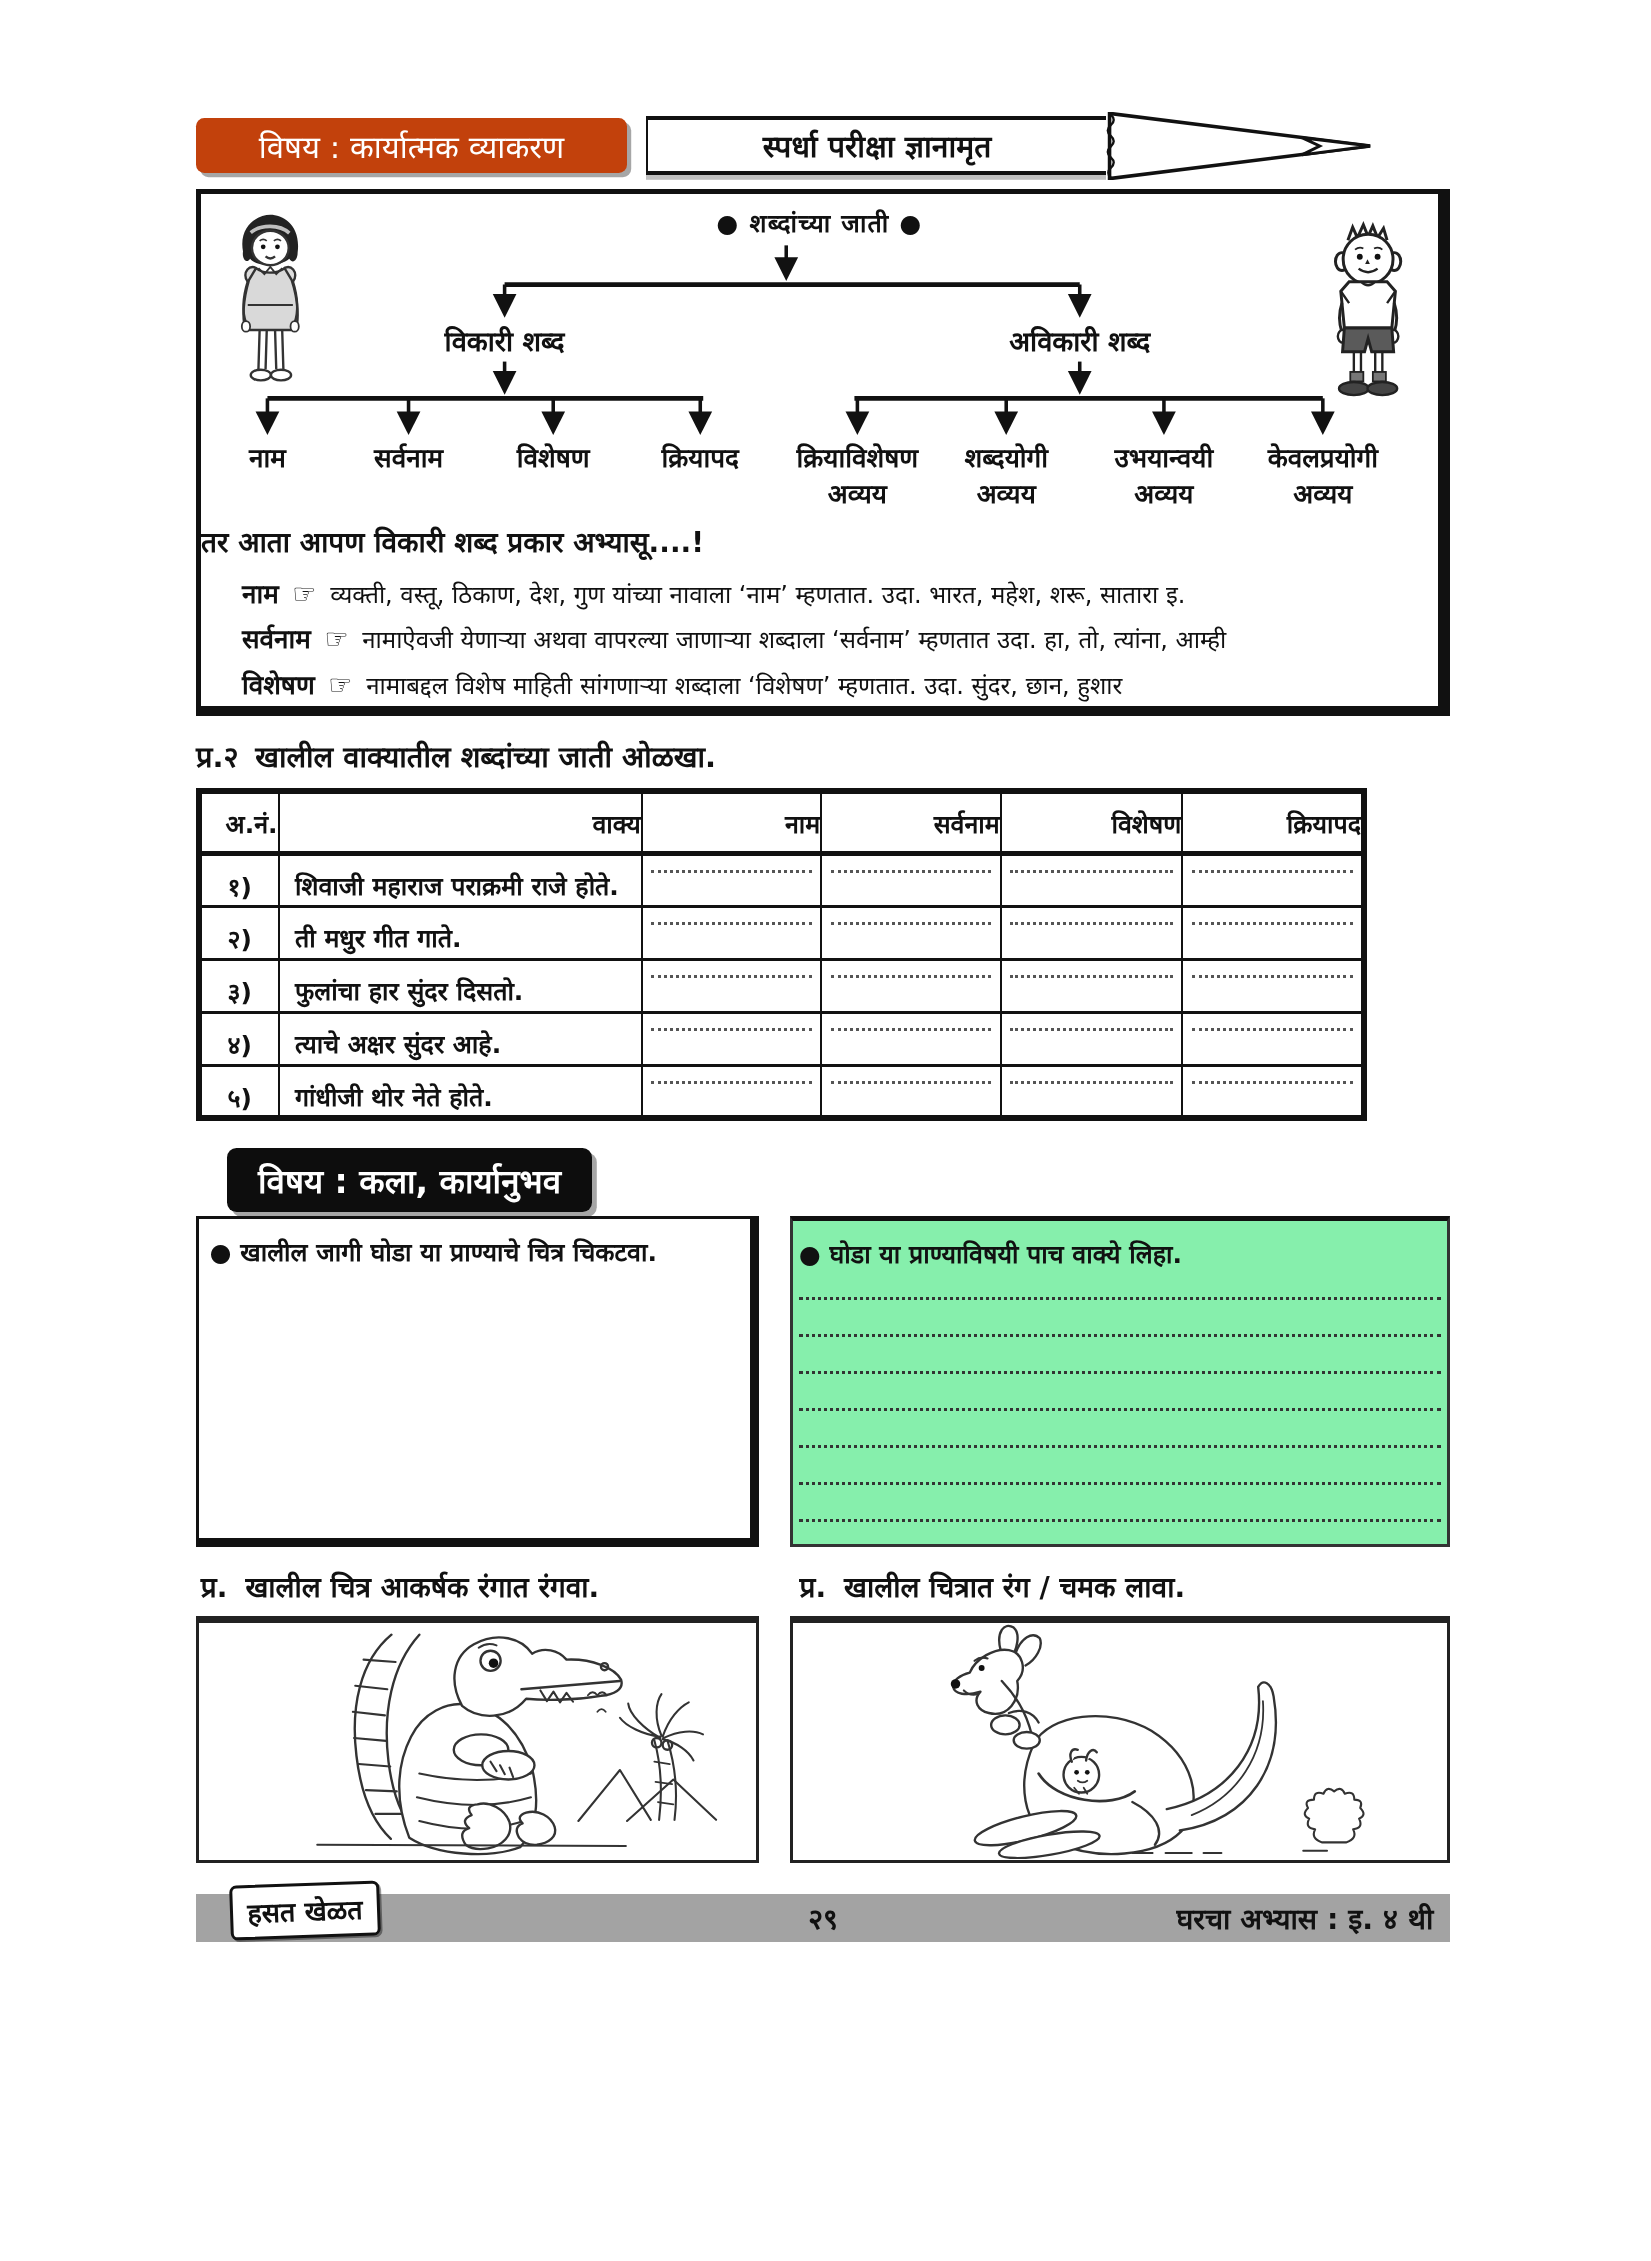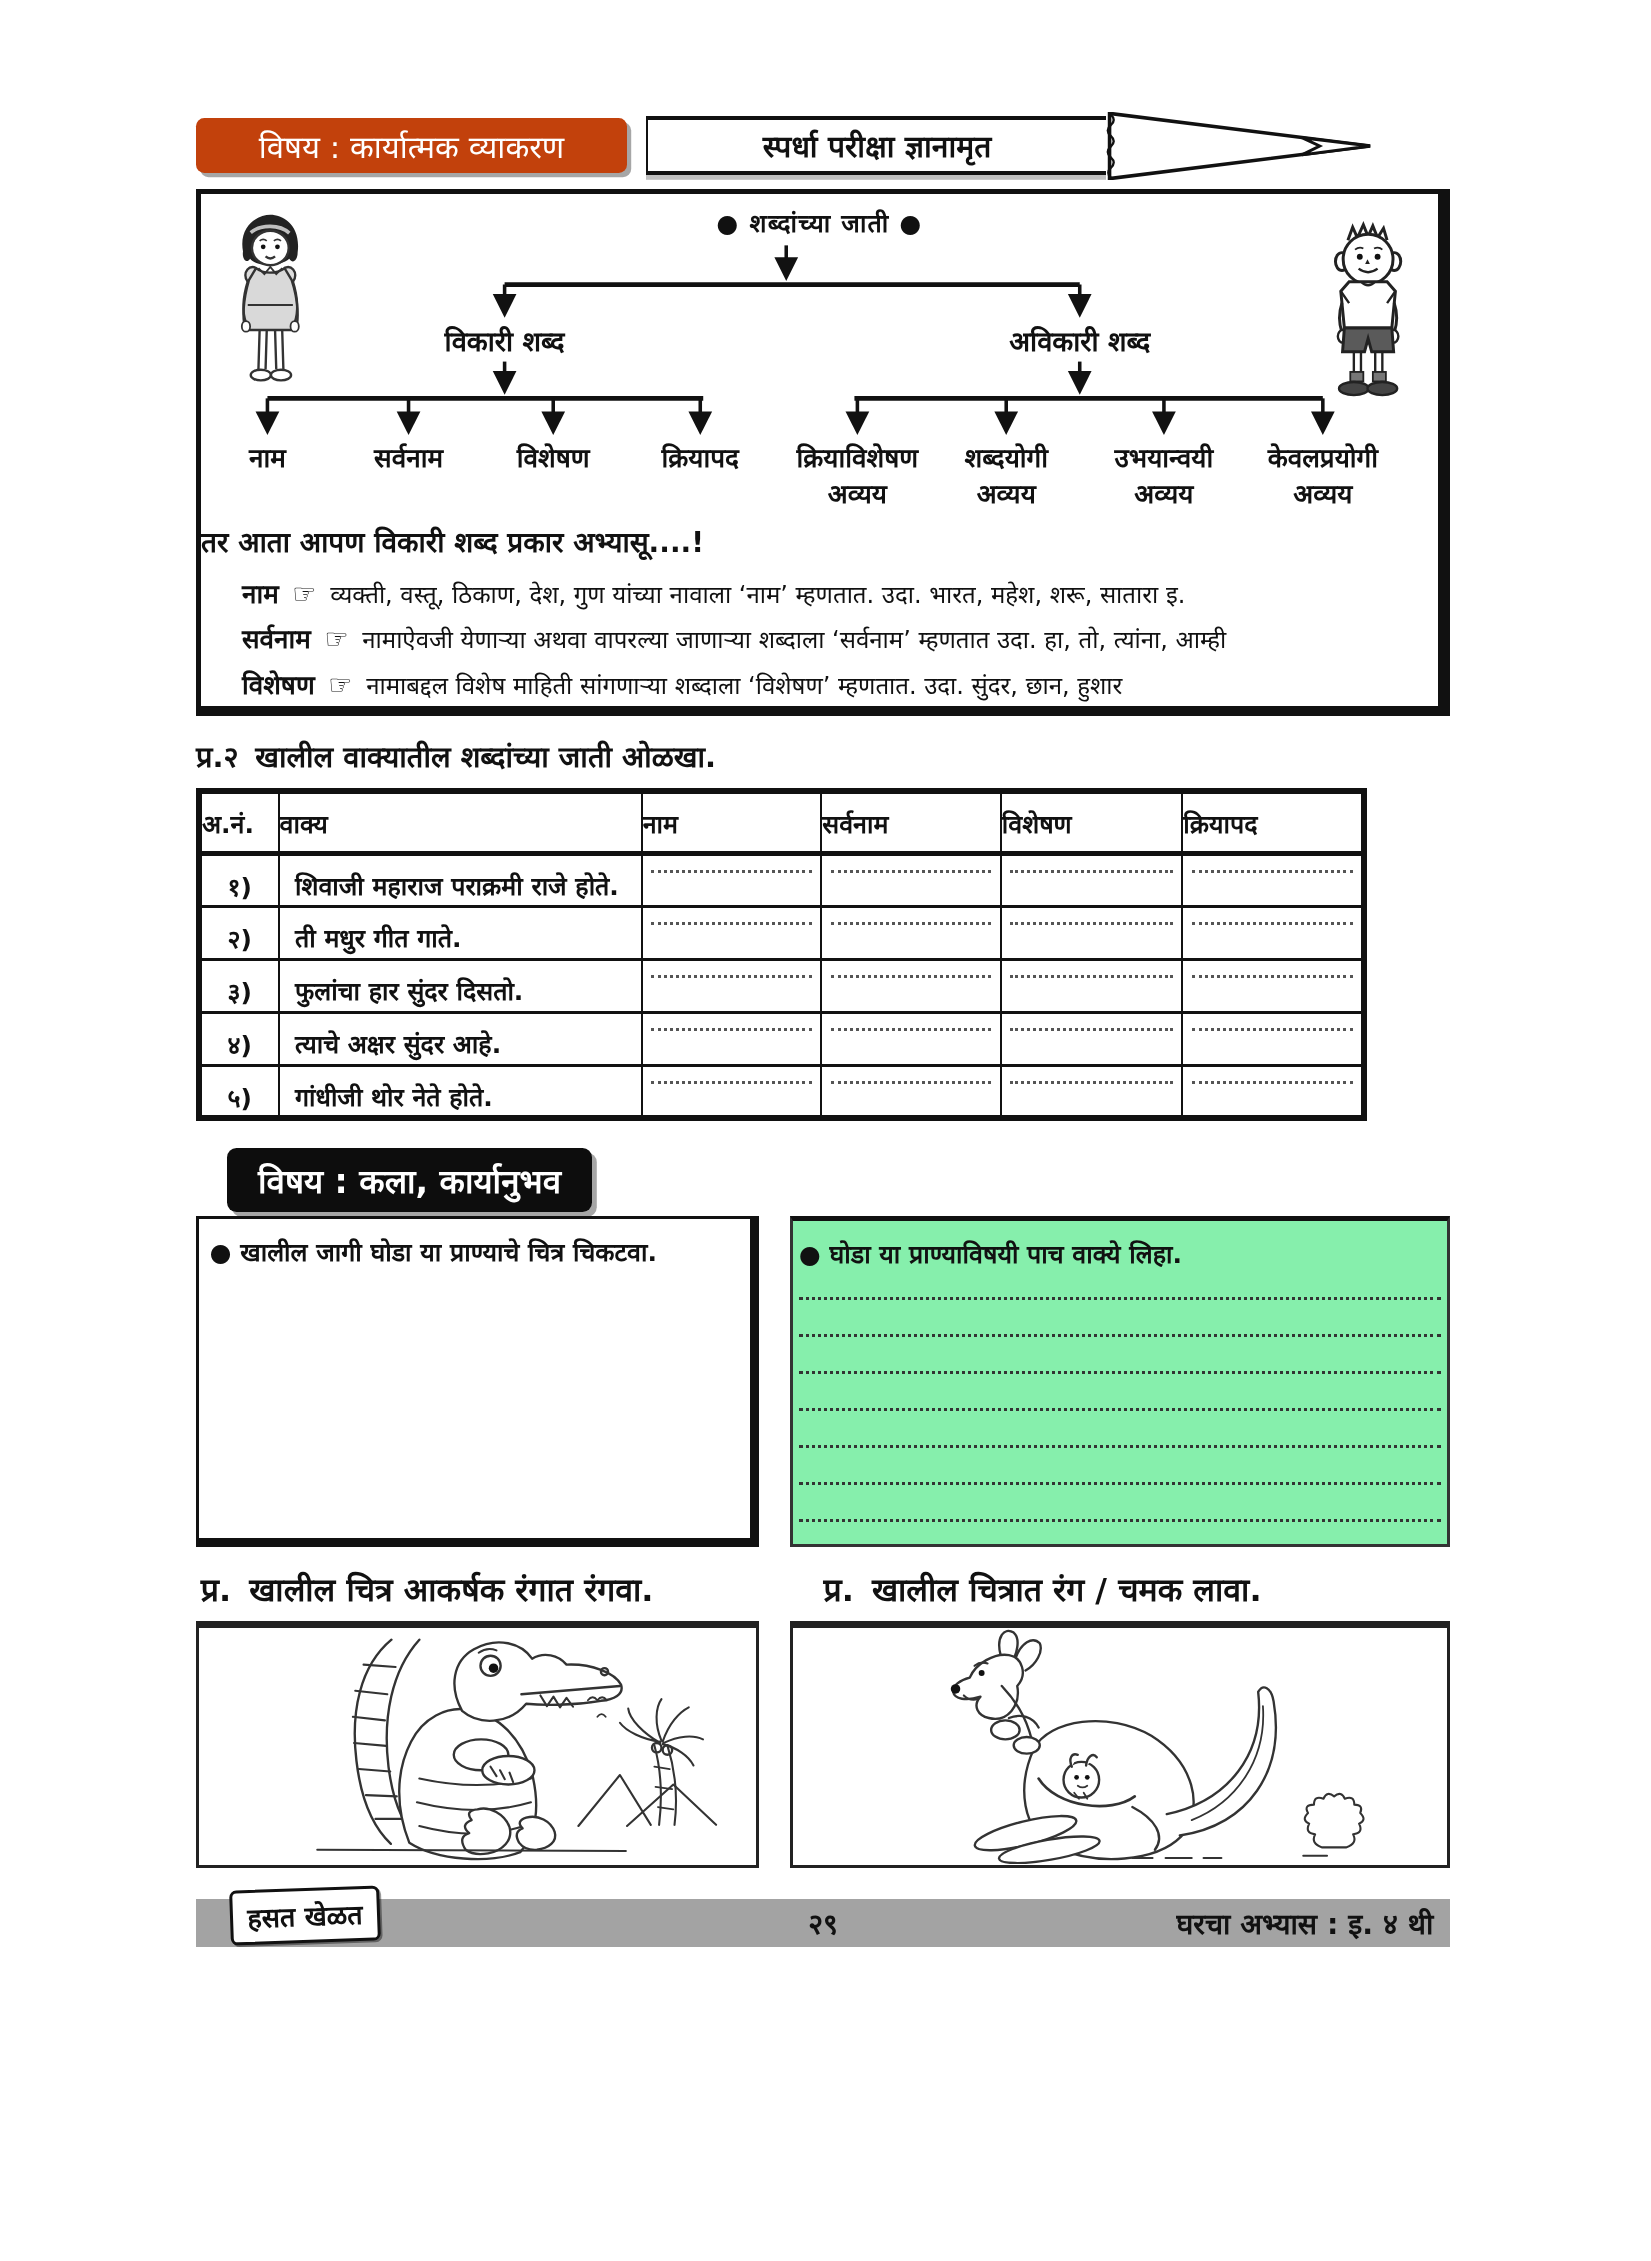--- a/index.html
+++ b/index.html
@@ -52,21 +52,21 @@
 
   
   .q-heading { margin-top:20px; font-size:29px; font-weight:bold; display:flex; }
   .q-label { margin-right:16.6px; }
   table.ex-table {
     margin-top:13px; border-collapse:collapse;
     width:1171px; table-layout:fixed; background:#fff;
   }
   .ex-table th, .ex-table td { border:2.4px solid #111; }
   .ex-table th {
-    height:62px; font-size:25px; font-weight:bold; text-align:left;
+    height:62px; font-size:25px; font-weight:bold; text-align:right;
     border-bottom-width:5.3px;
   }
   .ex-table td { height:53px; vertical-align:top; }
   .ex-table tr { border-bottom:3.6px solid #111; }
   table.ex-table { border:6.5px solid #111; }
   .cell-no { text-align:center; font-size:25px; font-weight:bold; padding-top:13px; }
   .cell-sentence { font-size:25px; font-weight:bold; padding:12px 0 0 15.4px; }
   .ansline { border-top:3px dotted #555; height:0; margin:14.3px 8.3px 0; }
 
   
@@ -85,21 +85,21 @@
   .write-box {
     margin-left:31px; width:660px; height:331px; background:#86efac;
     border:3px solid #333; border-top:5.3px solid #111;
     padding:0 6px;
   }
   .box-label { font-size:25px; font-weight:bold; padding:14.3px 6px 0 10.7px; }
   .write-box .box-label { padding-left:0; }
   .wline { border-bottom:3px dotted #333; height:37px; }
   .wline.first { height:30px; }
 
-  .prompts-row { margin-top:20px; display:flex; font-size:32px; font-weight:bold;gap:24px; }
+  .prompts-row { margin-top:20px; display:flex; font-size:28px; font-weight:bold; }
   .prompt { display:flex; }
   .prompt-left { width:563px; padding-left:4.8px; }
   .prompt-right { margin-left:31px; padding-left:9.5px; }
   .prompt-label { margin-right:18px; }
 
   .pics-row { margin-top:10.7px; display:flex; }
   .pic-box {
     background:#fff; border:3px solid #222; border-top:7.7px solid #222;
     height:247px; overflow:hidden; display:flex; align-items:center; justify-content:center;
   }

